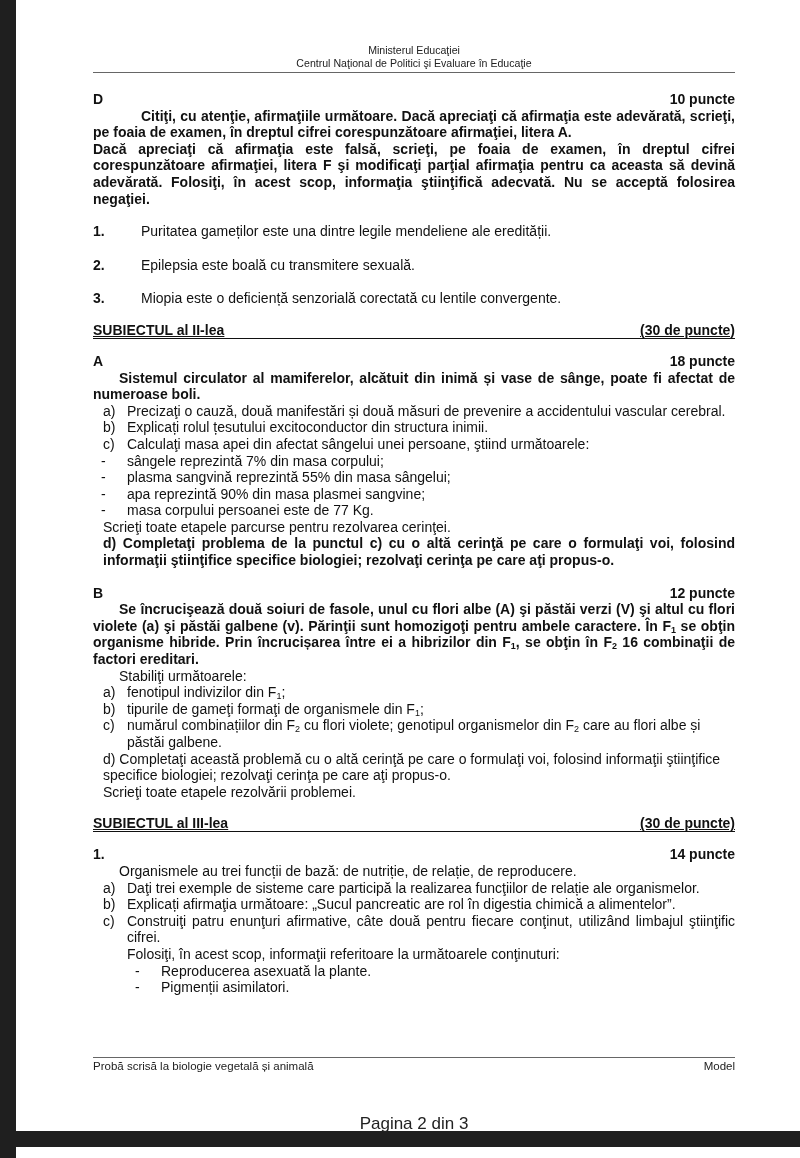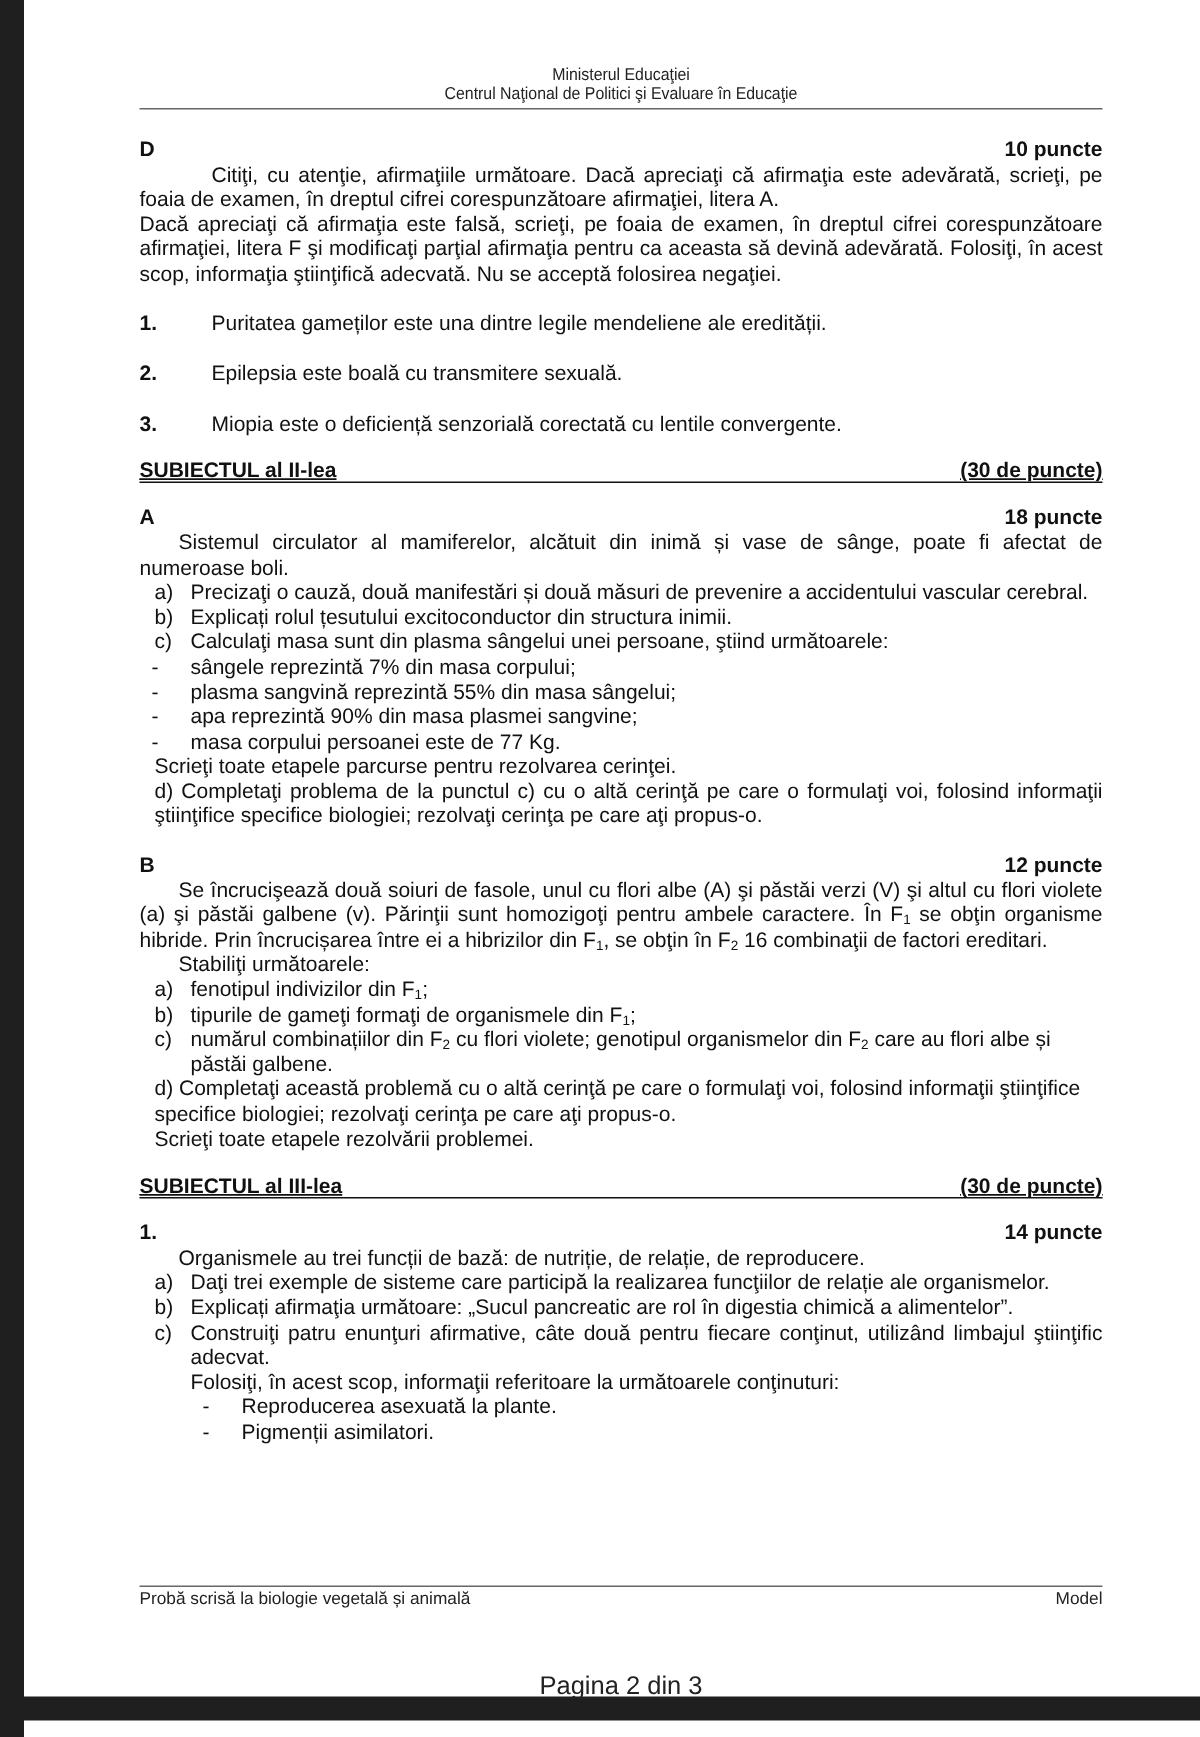--- a/index.html
+++ b/index.html
@@ -22,21 +22,21 @@
     font-size: 11.5px; color: #222; transform: scaleX(0.92); transform-origin: center;
   }
   .rule-top { position: absolute; left: 93px; width: 642px; top: 72px; height: 0; border-top: 1.3px solid #666; }
   .rule-bot { position: absolute; left: 93px; width: 642px; top: 1057px; height: 0; border-top: 1.3px solid #666; }
   .content {
     position: absolute; left: 93px; top: 91px; width: 642px;
     font-size: 14px; line-height: 16.6px;
   }
   .row { display: flex; justify-content: space-between; font-weight: bold; }
   .row .pts { font-weight: bold; }
-  .p { margin: 0; text-align: justify; }
+  .p { margin: 0; text-align: justify; font-weight: bold; }
   .indent { text-indent: 48px; }
   .indent2 { text-indent: 26px; }
   .item { display: flex; margin: 0; }
   .item .num { width: 48px; font-weight: bold; flex: none; }
   .sub { display: flex; margin: 0; padding-left: 10px; }
   .sub .lbl { width: 24px; flex: none; }
   .sub .txt { flex: 1; text-align: justify; }
   .dash { display: flex; margin: 0; }
   .dash .d { width: 34px; flex: none; padding-left: 8px; box-sizing: border-box; }
   .dash2 { display: flex; margin: 0; padding-left: 34px; }
@@ -105,21 +105,21 @@
   <p class="sub">
     <span class="lbl">a)</span>
     <span class="txt">Precizaţi o cauză, două manifestări și două măsuri de prevenire a accidentului vascular cerebral.</span>
   </p>
   <p class="sub">
     <span class="lbl">b)</span>
     <span class="txt">Explicați rolul țesutului excitoconductor din structura inimii.</span>
   </p>
   <p class="sub">
     <span class="lbl">c)</span>
-    <span class="txt">Calculaţi masa sunt din plasma sângelui unei persoane, ştiind următoarele:</span>
+    <span class="txt">Calculaţi masa apei din afectat sângelui unei persoane, ştiind următoarele:</span>
   </p>
   <p class="dash">
       <span class="d">-</span>
       <span>sângele reprezintă 7% din masa corpului;</span>
     </p>
   <p class="dash">
       <span class="d">-</span>
       <span>plasma sangvină reprezintă 55% din masa sângelui;</span>
     </p>
   <p class="dash">
@@ -171,21 +171,21 @@
   <p class="sub">
     <span class="lbl">a)</span>
     <span class="txt" style="text-align:left">Daţi trei exemple de sisteme care participă la realizarea funcţiilor de relație ale organismelor.</span>
   </p>
   <p class="sub">
     <span class="lbl">b)</span>
     <span class="txt" style="text-align:left">Explicați afirmaţia următoare: „Sucul pancreatic are rol în digestia chimică a alimentelor”.</span>
   </p>
   <p class="sub">
     <span class="lbl">c)</span>
-    <span class="txt">Construiţi patru enunţuri afirmative, câte două pentru fiecare conţinut, utilizând limbajul ştiinţific adecvat.</span>
+    <span class="txt">Construiţi patru enunţuri afirmative, câte două pentru fiecare conţinut, utilizând limbajul ştiinţific cifrei.</span>
   </p>
   <p class="pad34">Folosiţi, în acest scop, informaţii referitoare la următoarele conţinuturi:</p>
   <p class="dash2">
       <span class="d">-</span>
       <span>Reproducerea asexuată la plante.</span>
     </p>
   <p class="dash2">
       <span class="d">-</span>
       <span>Pigmenții asimilatori.</span>
     </p>

